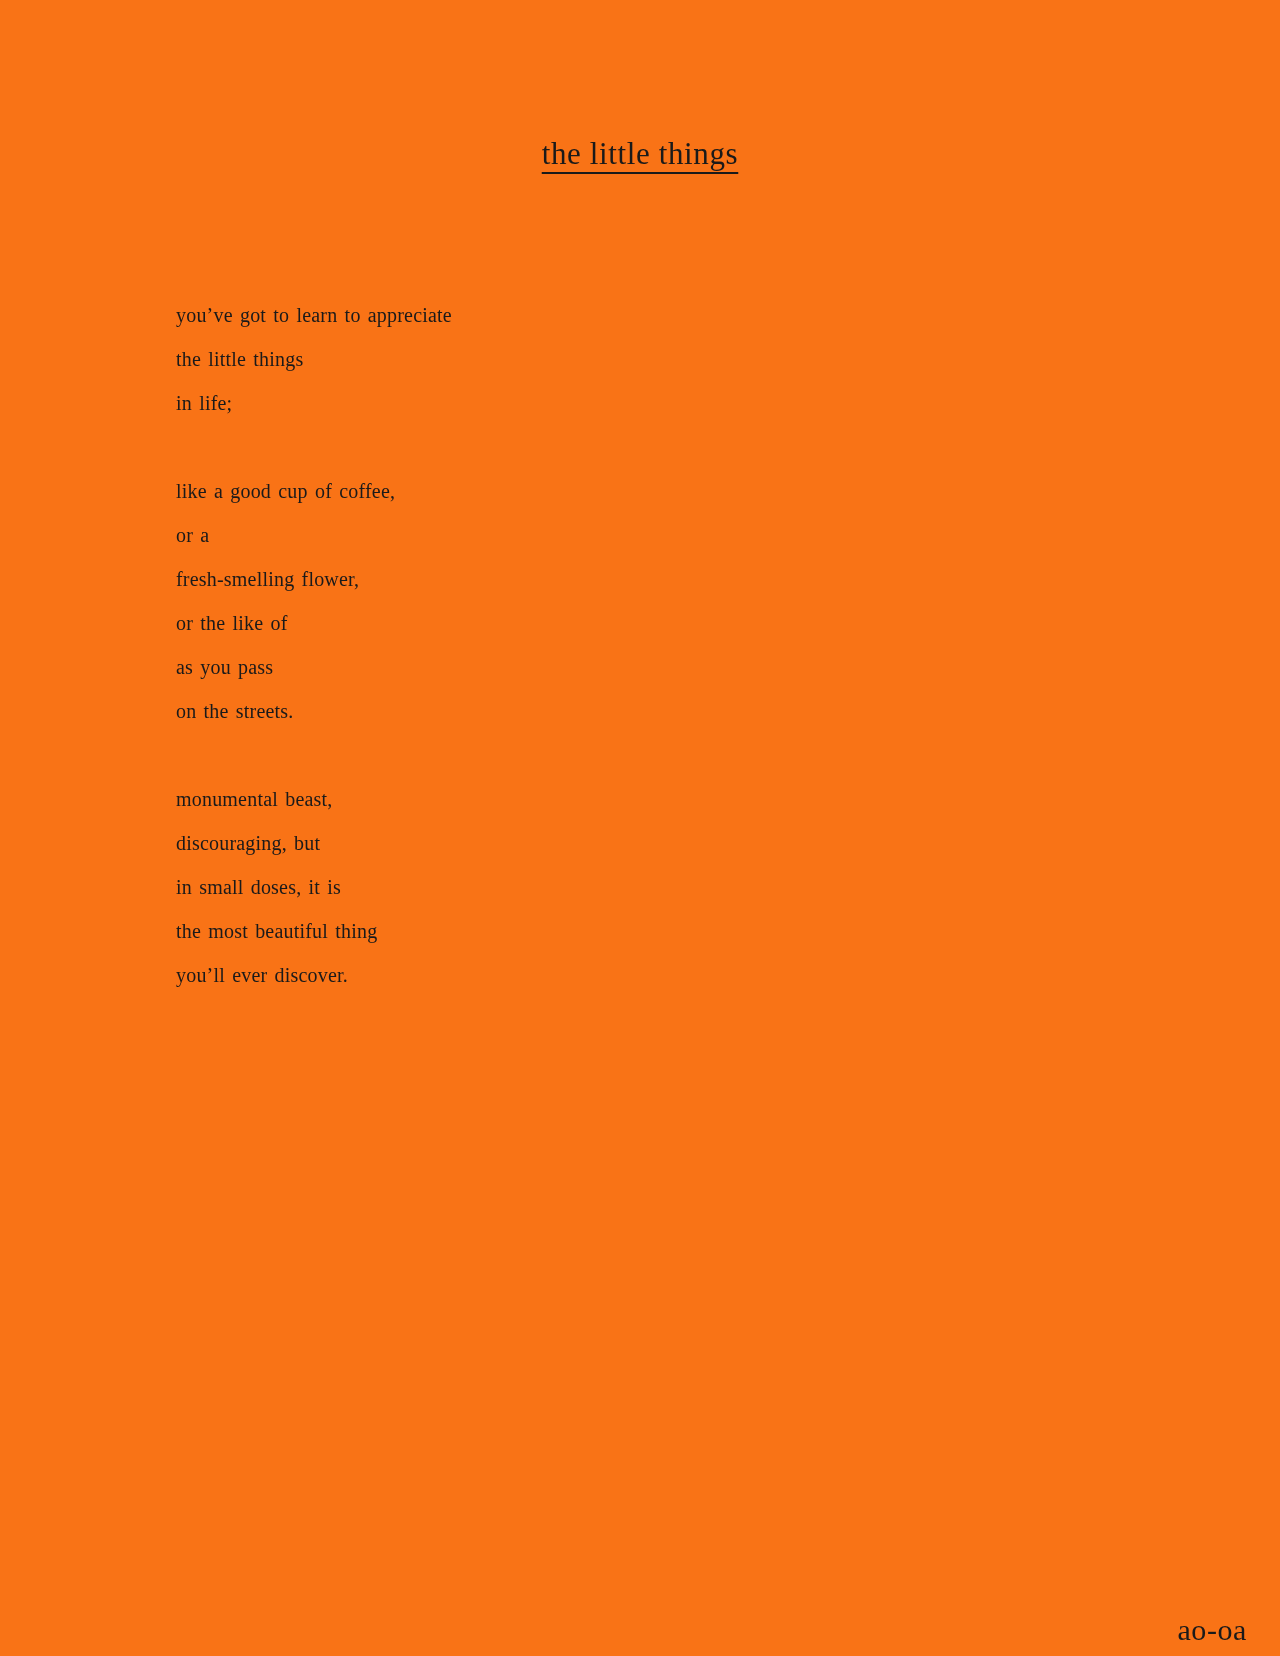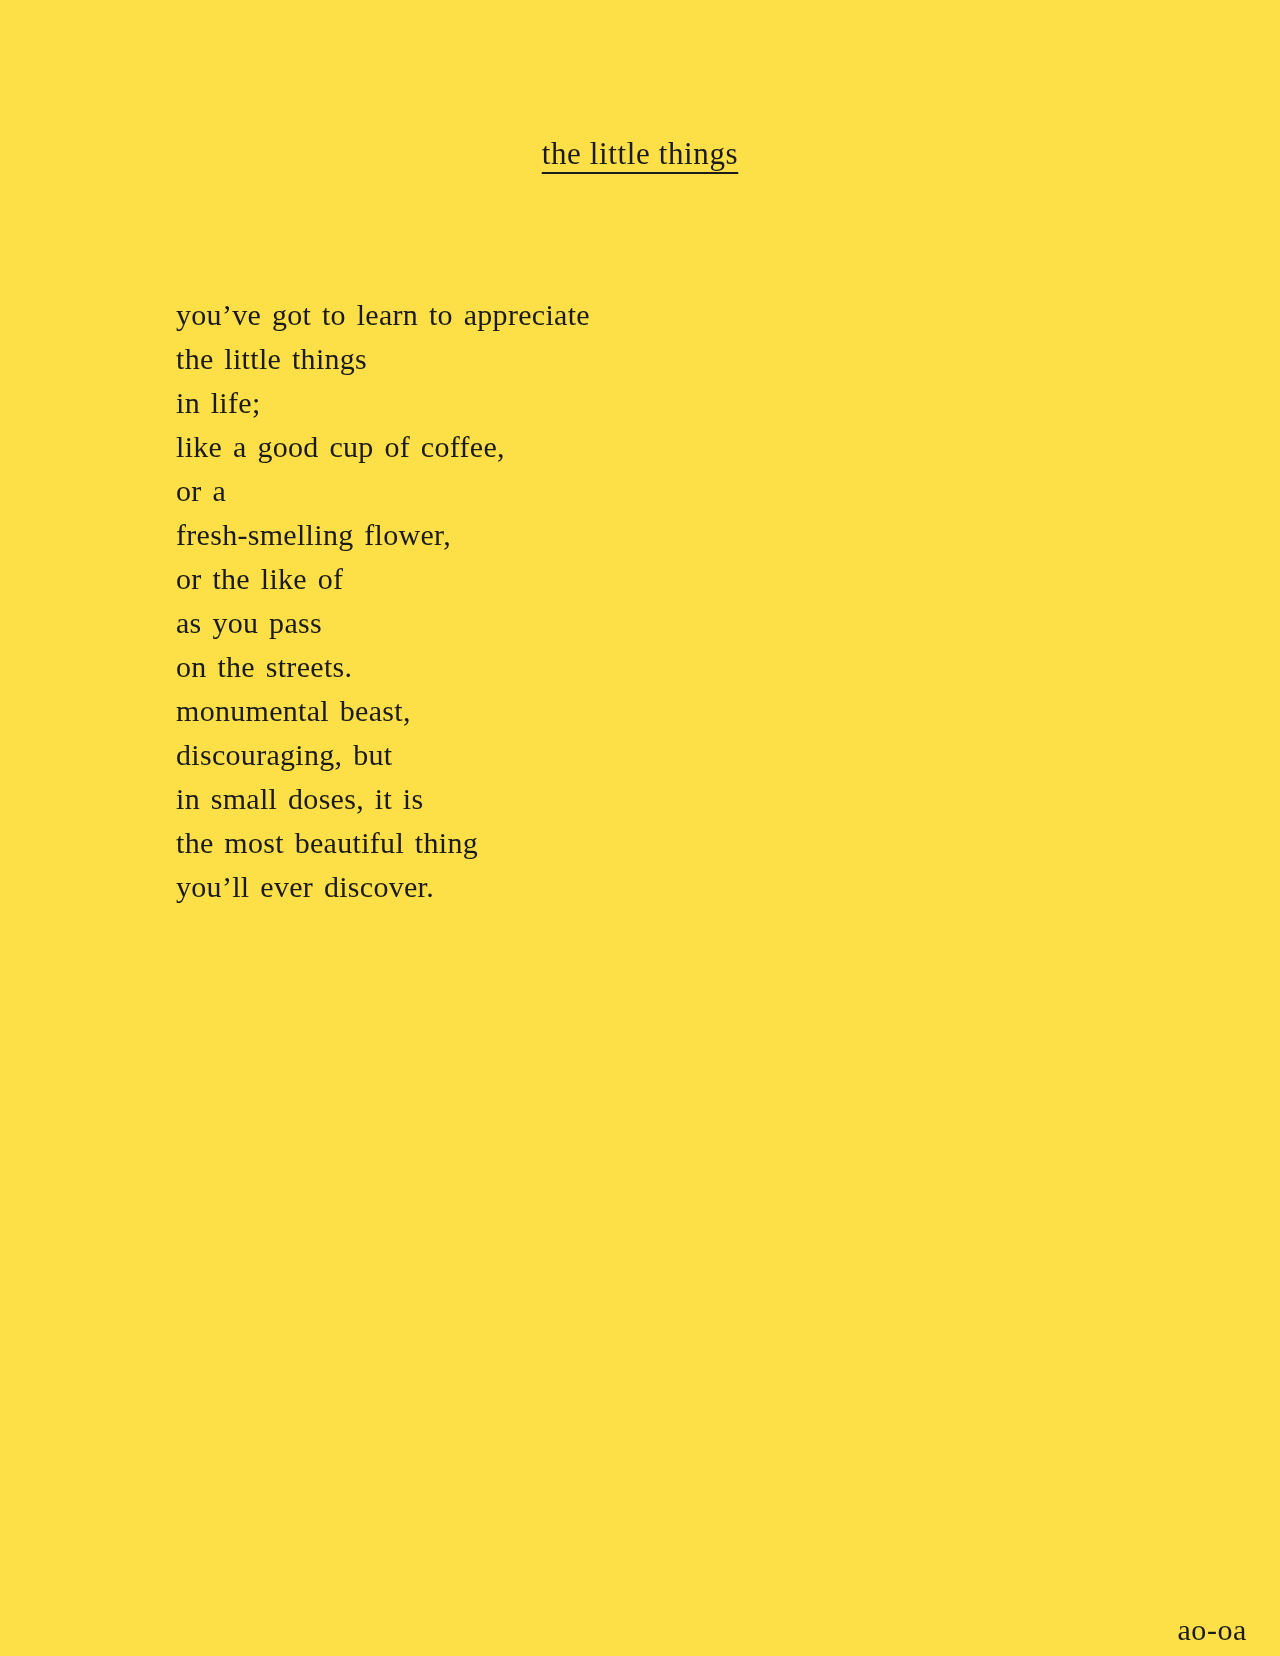--- a/index.html
+++ b/index.html
@@ -11,46 +11,47 @@
       height: 1656px;
       background: #ffffff;
       position: relative;
       overflow: hidden;
       font-family: "Liberation Serif", "DejaVu Serif", serif;
       color: #1a1a1a;
     }
     .page {
       position: absolute;
       inset: 0;
-      background: #fde047;
+      background: #f97316;
     }
     .title {
       position: absolute;
       top: 136px;
       left: 0;
       width: 100%;
       text-align: center;
       margin: 0;
       font-size: 31px;
       font-weight: 400;
       letter-spacing: 0.02em;
       text-decoration: underline;
       text-decoration-thickness: 2px;
       text-underline-offset: 8px;
     }
     .poem {
       position: absolute;
       top: 293px;
       left: 176px;
-      font-size: 30px;
+      font-size: 20px;
       line-height: 44px;
       word-spacing: 0.10em;
       letter-spacing: 0.01em;
     }
     .stanza + .stanza {
+      margin-top: 44px;
     }
     .signature {
       position: absolute;
       top: 1601px;
       right: 33px;
       font-size: 30px;
       letter-spacing: 0.02em;
       margin-top: 12px;
     }
   </style>

